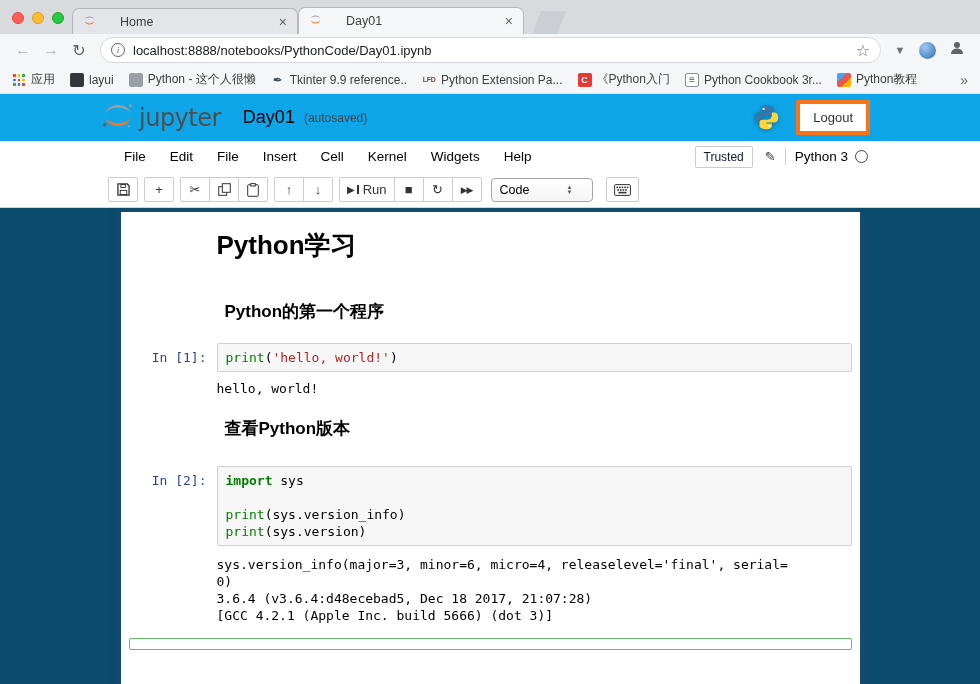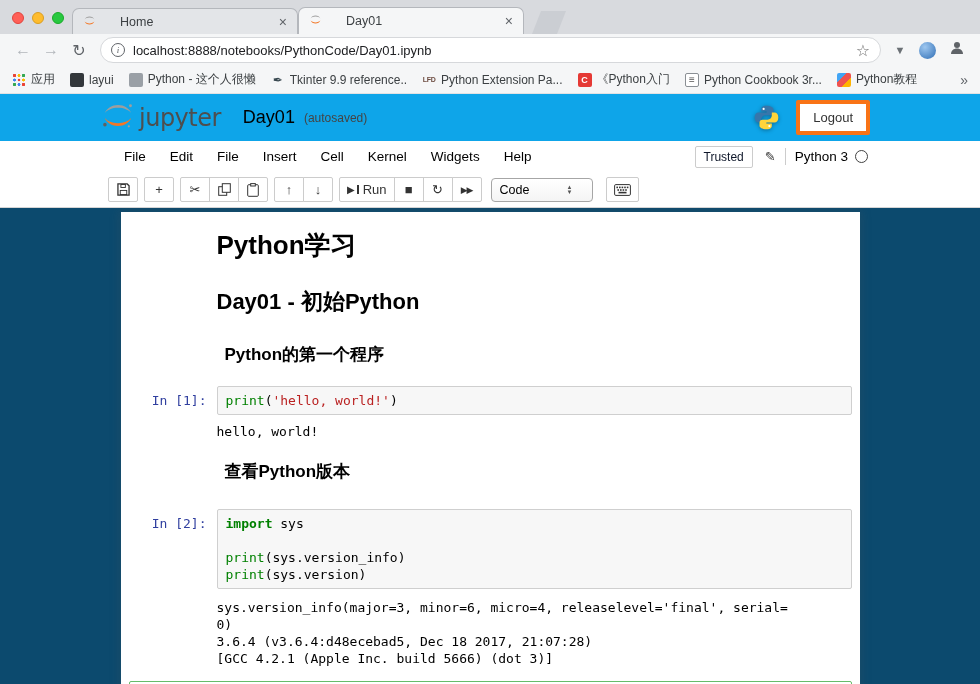--- a/index.html
+++ b/index.html
@@ -308,23 +308,20 @@
 
     <div class="row">
       <div class="prompt"></div>
       <div class="content md">
           <h1>Python学习</h1>
         </div>
     </div>
 
     <div class="row">
       <div class="prompt"></div>
-      <div class="content md">
-          <h2>Day01 - 初始Python</h2>
-        </div>
     </div>
 
     <div class="row">
       <div class="prompt"></div>
       <div class="content md">
           <h3>Python的第一个程序</h3>
         </div>
     </div>
 
     <div class="row row-cell">

